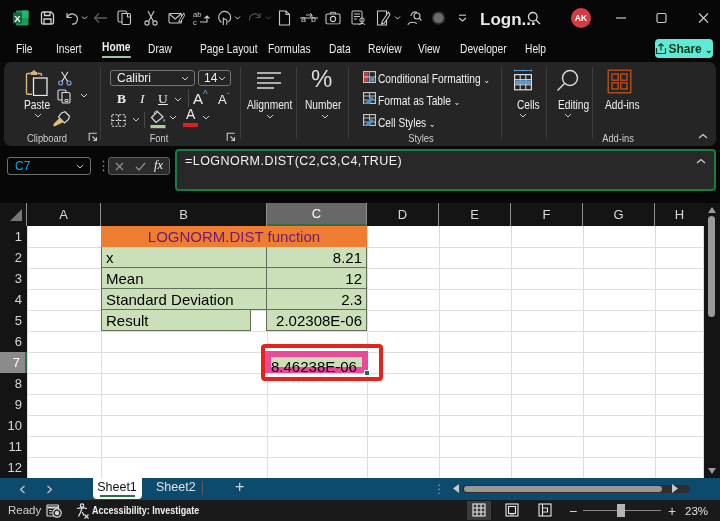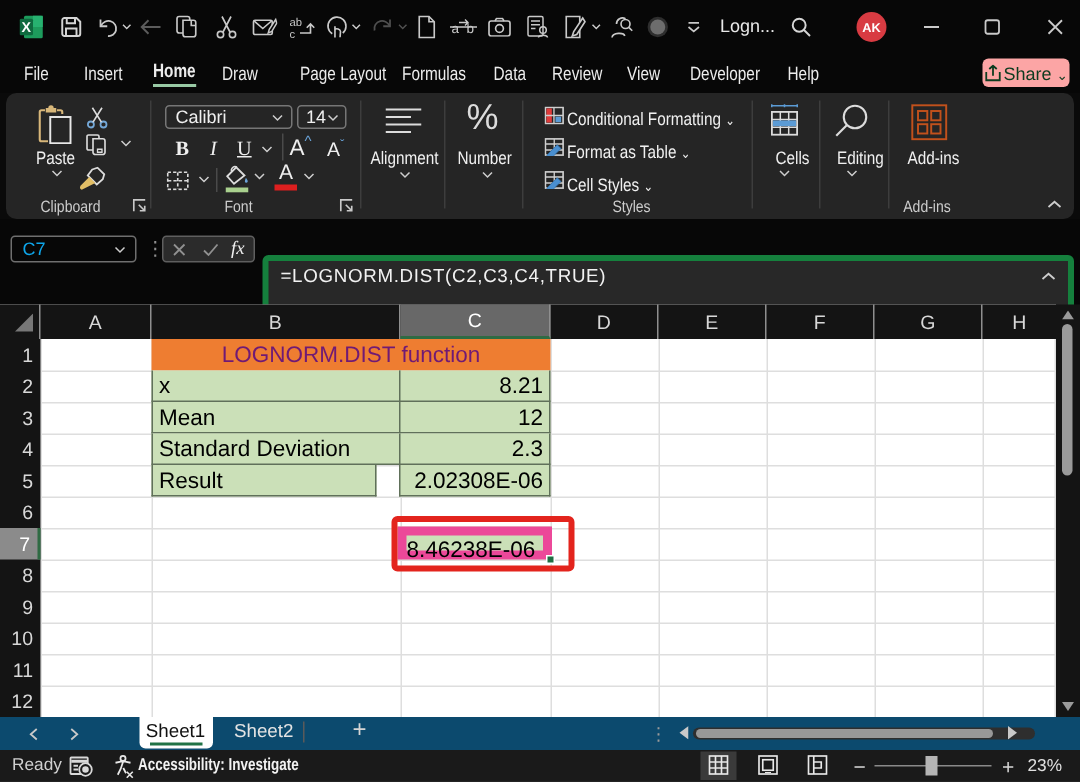--- a/index.html
+++ b/index.html
@@ -144,21 +144,21 @@
 
     <svg style="left:431px" width="15" height="15" viewBox="0 0 15 15">
       <circle cx="7.5" cy="7.5" r="6.8" fill="#2e2e2e"></circle>
       <circle cx="7.5" cy="7.5" r="5" fill="#6d6d6d"></circle>
     </svg>
 
     <svg style="left:458px" width="9" height="8" viewBox="0 0 9 8" fill="none" stroke="#c9c9c9" stroke-width="1.1">
       <path d="M1 1.2 H8"></path>
         <path d="M1 4 L4.5 7 L8 4"></path>
     </svg>
-    <div class="abs" style="left:480px; top:10px; color:#e8e8e8; font-size:12px;">Logn...</div>
+    <div class="abs" style="left:480px; top:10px; color:#e8e8e8; font-size:17px;font-weight:bold;">Logn...</div>
 
     <svg style="left:527px" width="14" height="14" viewBox="0 0 14 14" fill="none" stroke="#d5d5d5" stroke-width="1.3">
       <circle cx="5.8" cy="5.8" r="4.3"></circle>
       <path d="M9 9 L13 13"></path>
     </svg>
 
     <div class="abs" style="left:571px; top:8px; width:20px; height:20px; border-radius:50%; background:#d83b42; color:#fff; font-size:8.5px; font-weight:bold; text-align:center; line-height:20px;">AK</div>
 
     <svg style="left:615px" width="12" height="12" viewBox="0 0 12 12" stroke="#c9c9c9" stroke-width="1.2">
         <path d="M1 6 H11"></path>
@@ -175,21 +175,21 @@
     <span class="rtab" style="left:56px">Insert</span>
     <span class="rtab" style="left:102px; font-weight:bold; border-bottom:2.5px solid #98c9a4; height:21.5px; line-height:21px;">Home</span>
     <span class="rtab" style="left:148px">Draw</span>
     <span class="rtab" style="left:200px">Page Layout</span>
     <span class="rtab" style="left:268px">Formulas</span>
     <span class="rtab" style="left:329px">Data</span>
     <span class="rtab" style="left:368px">Review</span>
     <span class="rtab" style="left:418px">View</span>
     <span class="rtab" style="left:460px">Developer</span>
     <span class="rtab" style="left:525px">Help</span>
-    <div class="abs" style="left:655px; top:3px; width:58px; height:19px; background:#fca5a5; border-radius:4px; color:#0d3b1f; font-size:12px; font-weight:normal; text-align:center; line-height:20px;">
+    <div class="abs" style="left:655px; top:3px; width:58px; height:19px; background:#5eead4; border-radius:4px; color:#0d3b1f; font-size:12px; font-weight:bold; text-align:center; line-height:20px;">
       <svg style="vertical-align:-2px; margin-right:1px" width="12" height="12" viewBox="0 0 12 12" fill="none" stroke="#0d3b1f" stroke-width="1.2">
           <path d="M1.5 5 V10.5 H10.5 V5"></path>
           <path d="M6 7.5 V1 M3.5 3 L6 0.8 L8.5 3"></path>
         </svg>Share <span style="font-size:9px">⌄</span>
     </div>
   </div>
   <div id="ribbon">
 
     <div class="gsep" style="left:96px"></div>
     <div class="gsep" style="left:236px"></div>
@@ -352,21 +352,21 @@
     <div class="abs" style="left:97px; top:13px; color:#8f8f8f; font-size:13px; line-height:13px;">⋮</div>
     <div class="abs" style="left:108px; top:11px; width:62px; height:18px; border:1px solid #5f5f5f; border-radius:3px; background:#2b2b2b;">
       <svg style="position:absolute; left:6px; top:4px" width="9" height="9" viewBox="0 0 9 9" fill="none" stroke="#909090" stroke-width="1.2">
           <path d="M1 1 L8 8 M8 1 L1 8"></path>
         </svg>
       <svg style="position:absolute; left:26px; top:4px" width="11" height="9" viewBox="0 0 11 9" fill="none" stroke="#909090" stroke-width="1.2">
           <path d="M1 5 L4 8 L10 1"></path>
         </svg>
       <div style="position:absolute; left:45px; top:0px; color:#f0f0f0; font-size:12.5px; font-style:italic; font-family:'Liberation Serif',serif;"><i>f</i>x</div>
     </div>
-    <div class="abs" style="left:175px; top:24px; width:541px; height:42px; background:#282828; border:4px solid #15803d; border-radius:4px;">
+    <div class="abs" style="left:175px; top:3px; width:541px; height:42px; background:#282828; border:2px solid #15803d; border-radius:4px;">
       <div style="position:absolute; left:8px; top:3px; color:#f2f2f2; font-size:12.5px; letter-spacing:0.45px;">=LOGNORM.DIST(C2,C3,C4,TRUE)</div>
       <svg style="position:absolute; right:8px; top:7px" width="10" height="6" viewBox="0 0 10 6" fill="none" stroke="#cecece" stroke-width="1.2">
           <path d="M1 5 L5 1.5 L9 5"></path>
         </svg>
     </div>
   </div>
   <div id="grid">
 
     <svg class="abs" style="left:0; top:0" width="704" height="275" viewBox="0 0 704 275">
       <g stroke="#dedede" stroke-width="1">

